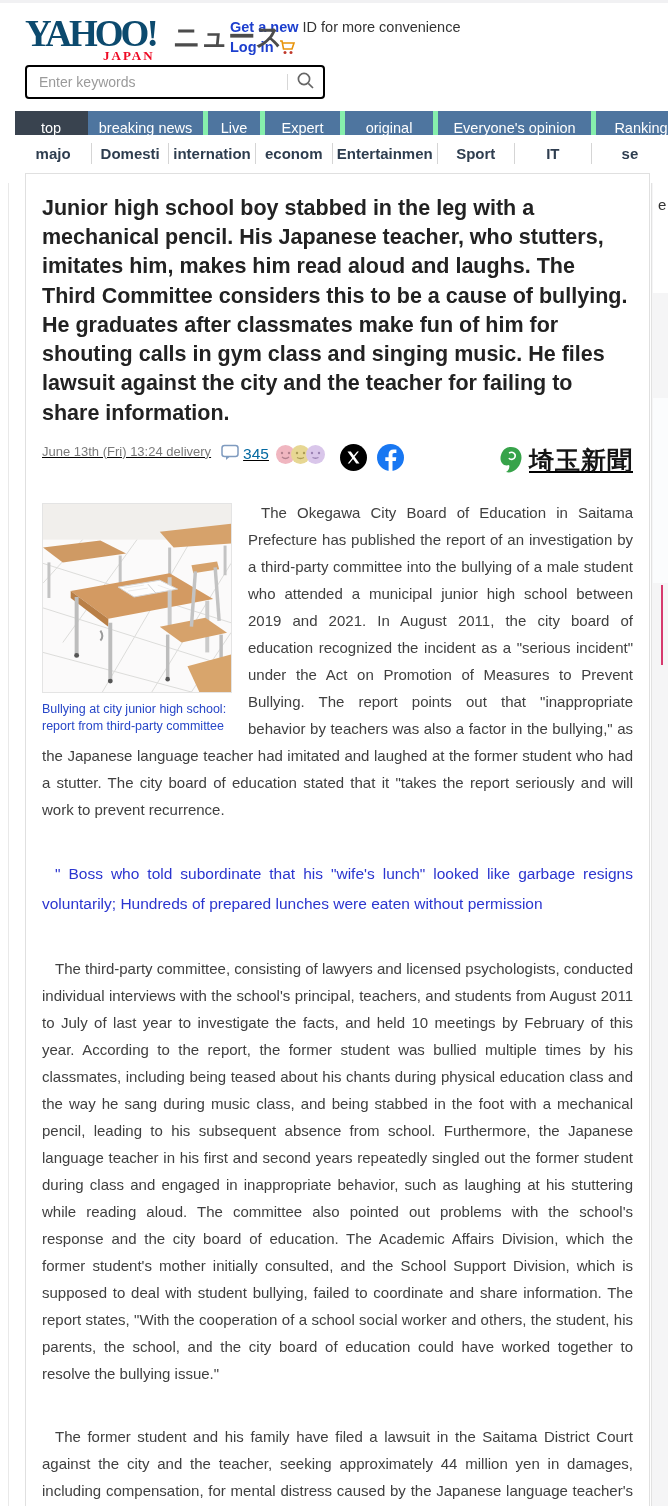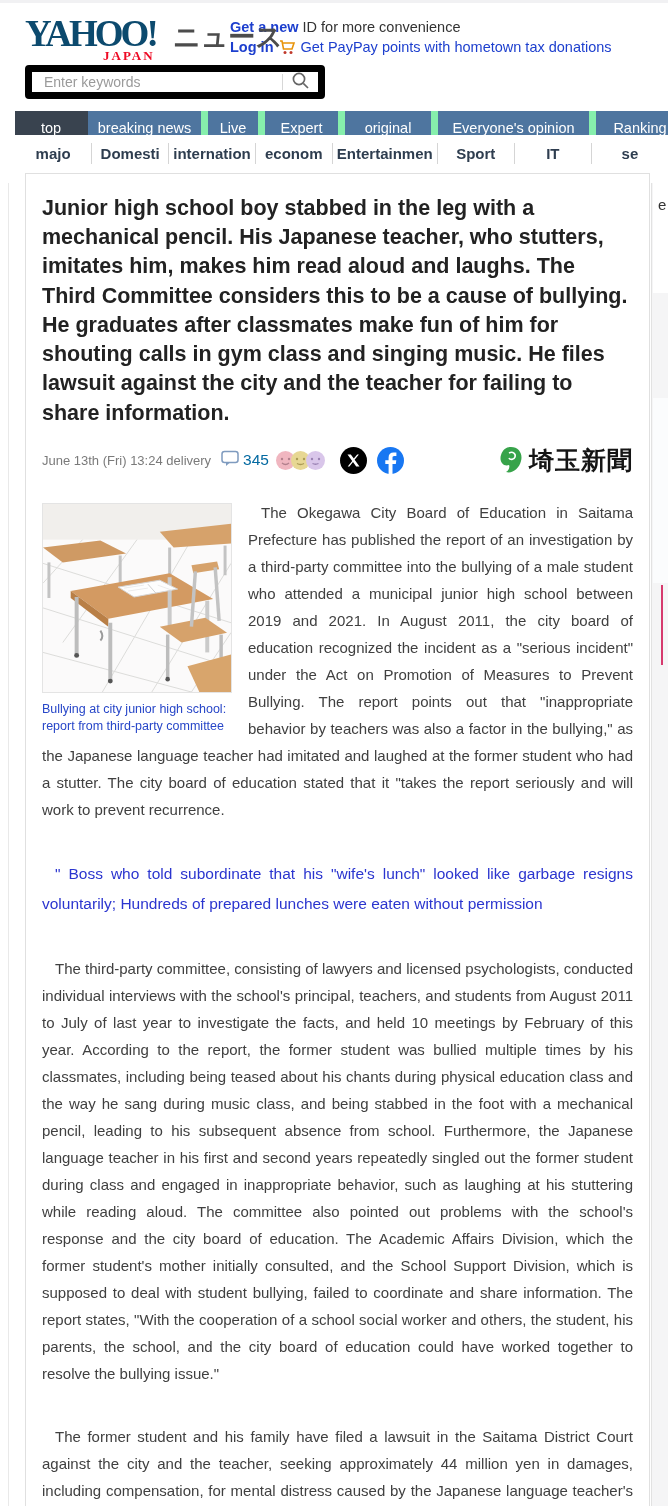--- a/index.html
+++ b/index.html
@@ -15,47 +15,47 @@
   .logo-japan { position:absolute; left:78px; top:33px; font-family:"Liberation Serif", serif; font-weight:700; font-size:13px; color:#ee0a24; letter-spacing:2px; }
   .logo-news { position:absolute; left:148px; top:4px; font-size:27px; color:#4c4c4c; font-weight:700; white-space:nowrap; }
   .header-links { padding-top:4px; font-size:14.5px; color:#333; }
   .header-links .row2 { margin-top:4px; display:flex; align-items:flex-end; gap:5px; }
   a.blue-link { color:#1d3fce; text-decoration:none; cursor:pointer; }
   .bold { font-weight:700; }
   .cart { width:17px; height:15px; display:inline-block; }
 
   
   .search-row { margin:10px 0 12px 25px; }
-  .search-box { display:inline-flex; align-items:center; width:300px; height:34px; border:7px solid #000000; border-radius:4px; background:#fff; padding:0 8px 0 10px; }
+  .search-box { display:inline-flex; align-items:center; width:300px; height:34px; border:2px solid #000000; border-radius:4px; background:#fff; padding:0 8px 0 10px; }
   .search-box input { flex:1; border:none; outline:none; font-size:14px; color:#444; font-family:"Liberation Sans", sans-serif; background:transparent; }
   .search-box input::placeholder { color:#9a9a9a; }
   .search-sep { width:1px; height:16px; background:#d7d7d7; margin-right:8px; }
 
   
   .nav { margin-left:15px; width:653px; height:24px; background:#4e759f; display:flex; overflow:hidden; }
-  .nav-item { flex:none; height:33px; display:flex; align-items:center; justify-content:center; color:#fff; font-size:14.5px; border-right:7px solid #86efac; cursor:pointer; white-space:nowrap; padding:0 10px; }
+  .nav-item { flex:none; height:33px; display:flex; align-items:center; justify-content:center; color:#fff; font-size:14.5px; border-right:5px solid #86efac; cursor:pointer; white-space:nowrap; padding:0 10px; }
   .nav-item.active { background:#39434f; border-right:1px solid #39434f; }
 
   
   .subnav { height:36px; display:flex; align-items:center; margin:0 0 0 15px; width:653px; overflow:hidden; }
   .subnav-item { flex:1; text-align:center; font-size:15px; font-weight:700; color:#2e3d4f; border-right:1px solid #d5d5d5; cursor:pointer; white-space:nowrap; padding:2px 4px; }
   .subnav-item:last-child { border-right:none; }
 
   
   .left-rule { position:absolute; left:8px; top:183px; bottom:0; width:1px; background:#e9e9e9; }
   .right-rail { position:absolute; right:0; top:183px; bottom:0; width:17px; background:#f5f5f6; border-left:1px solid #e2e2e2; }
   .right-rail .rr-white { position:absolute; top:0; left:1px; right:0; height:110px; background:#fff; font-size:15px; color:#333; padding:13px 0 0 5px; }
   .right-rail .rr-card { position:absolute; top:215px; left:1px; right:0; height:185px; background:#fbfcfd; }
   .right-rail .rr-pink { position:absolute; top:402px; left:9px; width:2px; height:80px; background:#d63a6e; }
 
   
   .card { position:relative; margin:2px 18px 0 25px; background:#fff; border:1px solid #e0e0e0; padding:14px 16px 20px 16px; min-height:1320px; }
   h1.headline { margin:6px 0 16px 0; font-size:21.5px; line-height:1.36; color:#222; font-weight:700; }
 
-  .meta { display:flex; align-items:center; margin:16px 0 22px 0; }
+  .meta { display:flex; align-items:flex-start; margin:16px 0 22px 0;text-decoration:underline; }
   .meta-date { color:#7a7a7a; font-size:13px; margin-right:10px; white-space:nowrap; }
   .comment-chip { display:flex; align-items:center; gap:3px; cursor:pointer; margin-right:6px; }
   .comment-count { color:#0369a1; font-size:15.5px; }
   .emoji-row { display:flex; margin-right:14px; cursor:pointer; }
   .emoji-row svg { margin-left:-6px; }
   .emoji-row svg:first-child { margin-left:0; }
   .social { display:flex; gap:10px; align-items:center; }
   .social-btn { width:27px; height:27px; border-radius:50%; display:flex; align-items:center; justify-content:center; cursor:pointer; }
   .x-btn { background:#000; }
   .fb-btn { background:#1877f2; }
@@ -88,21 +88,20 @@
       </div>
       <div class="row2">
         <a class="blue-link bold">Log in</a>
         <span class="cart">
           <svg width="17" height="15" viewBox="0 0 17 15">
               <path d="M1 1h2l1.5 8h8.5l2-6H4" fill="none" stroke="#e8940a" stroke-width="1.6"></path>
               <circle cx="6" cy="12.5" r="1.5" fill="#c0392b"></circle>
               <circle cx="12" cy="12.5" r="1.5" fill="#c0392b"></circle>
             </svg>
         </span>
-        <a class="blue-link">Get PayPay points with hometown tax donations</a>
       </div>
     </div>
   </div>
 
   <div class="search-row">
     <div class="search-box">
       <input type="text" placeholder="Enter keywords" style="">
       <span class="search-sep"></span>
       <span>
         <svg width="19" height="19" viewBox="0 0 19 19">

